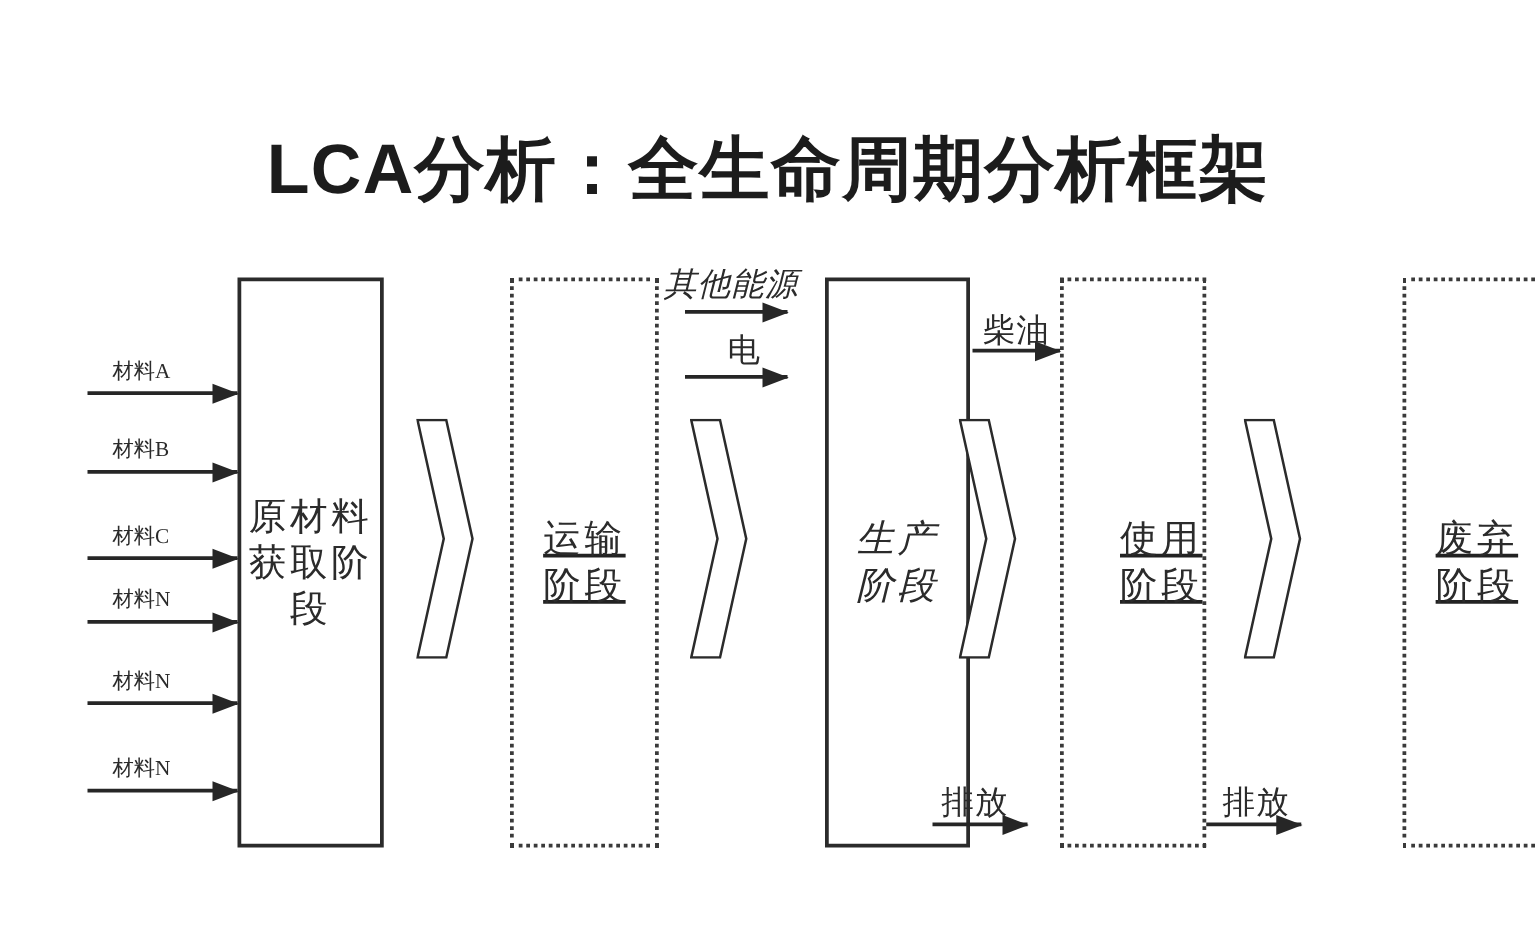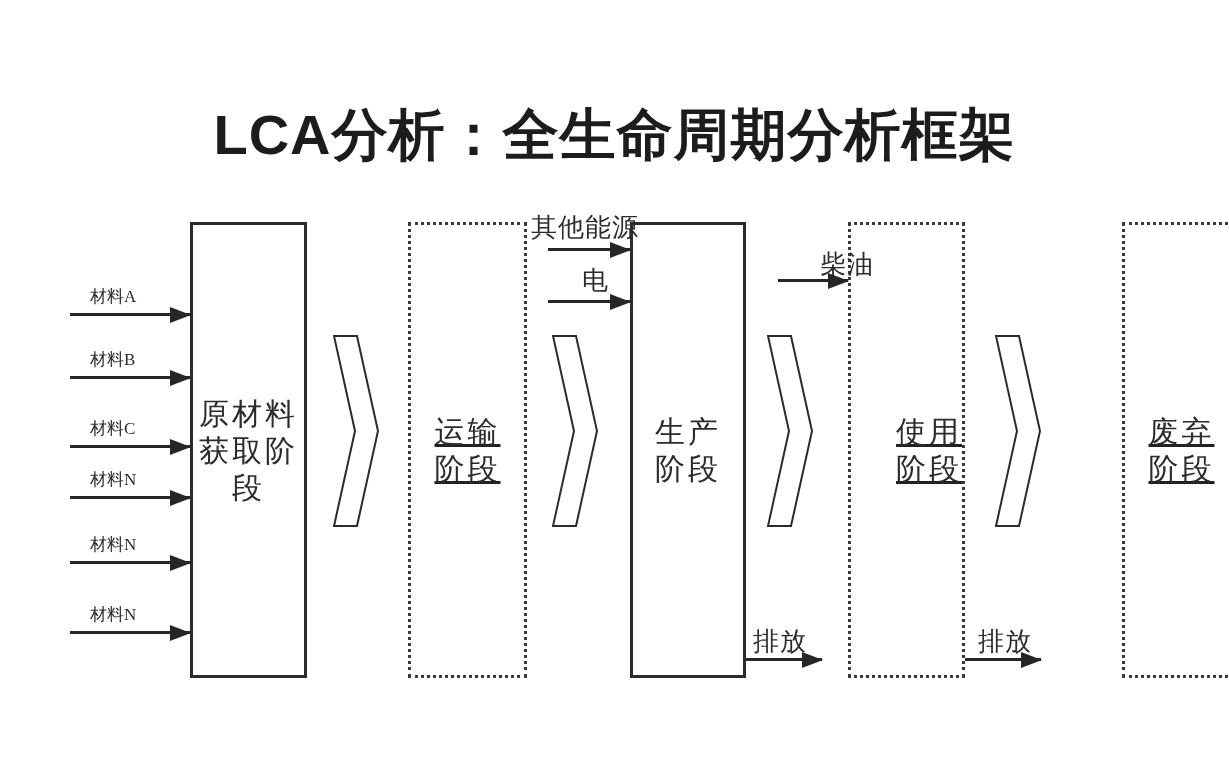--- a/index.html
+++ b/index.html
@@ -97,21 +97,21 @@
 
   <div class="stage solid" style="left:190px; width:117px;">
     <span class="stage-label">原材料
 获取阶
 段</span>
   </div>
   <div class="stage dotted" style="left:408px; width:119px;">
     <span class="stage-label">运输
 阶段</span>
   </div>
-  <div class="stage solid" style="left:630px; width:116px;">
+  <div class="stage solid" style="left:660px; width:116px;font-style:italic;">
     <span class="stage-label">生产
 阶段</span>
   </div>
   <div class="stage dotted" style="left:848px; width:117px;justify-content:flex-end;">
     <span class="stage-label">使用
 阶段</span>
   </div>
   <div class="stage dotted" style="left:1122px; width:119px;justify-content:center;">
     <span class="stage-label">废弃
 阶段</span>
@@ -141,27 +141,27 @@
 
   <span class="mat-label" style="left:90px; top:468px;">材料N</span>
   <div class="harrow" style="left:70px; top:496px; width:120px;"></div>
 
   <span class="mat-label" style="left:90px; top:533px;">材料N</span>
   <div class="harrow" style="left:70px; top:561px; width:120px;"></div>
 
   <span class="mat-label" style="left:90px; top:603px;">材料N</span>
   <div class="harrow" style="left:70px; top:631px; width:120px;"></div>
 
-  <span class="flow-label" style="left:531px; top:210px;">其他能源</span>
+  <span class="flow-label" style="left:531px; top:210px;font-style:italic;">其他能源</span>
   <div class="harrow" style="left:548px; top:248px; width:82px;"></div>
 
   <span class="flow-label" style="left:582px; top:263px;">电</span>
   <div class="harrow" style="left:548px; top:300px; width:82px;"></div>
 
-  <span class="flow-label" style="left:786px; top:247px;margin-left:34px;">柴油</span>
+  <span class="flow-label" style="left:786px; top:247px;">柴油</span>
   <div class="harrow" style="left:778px; top:279px; width:70px;"></div>
 
   <span class="flow-label" style="left:753px; top:624px;">排放</span>
   <div class="harrow" style="left:746px; top:658px; width:76px;"></div>
 
   <span class="flow-label" style="left:978px; top:624px;">排放</span>
   <div class="harrow" style="left:965px; top:658px; width:76px;"></div>
 
 </div>
 

